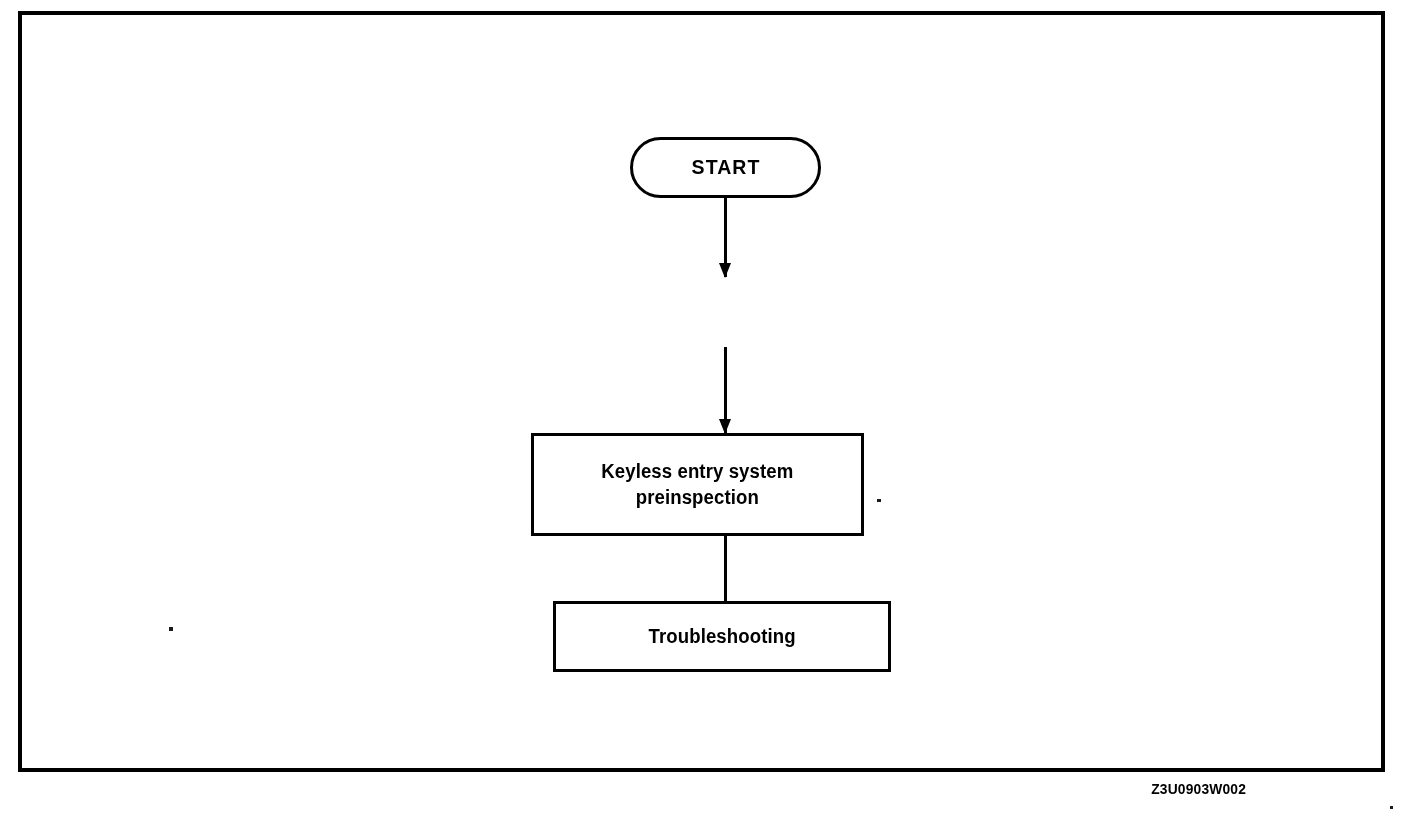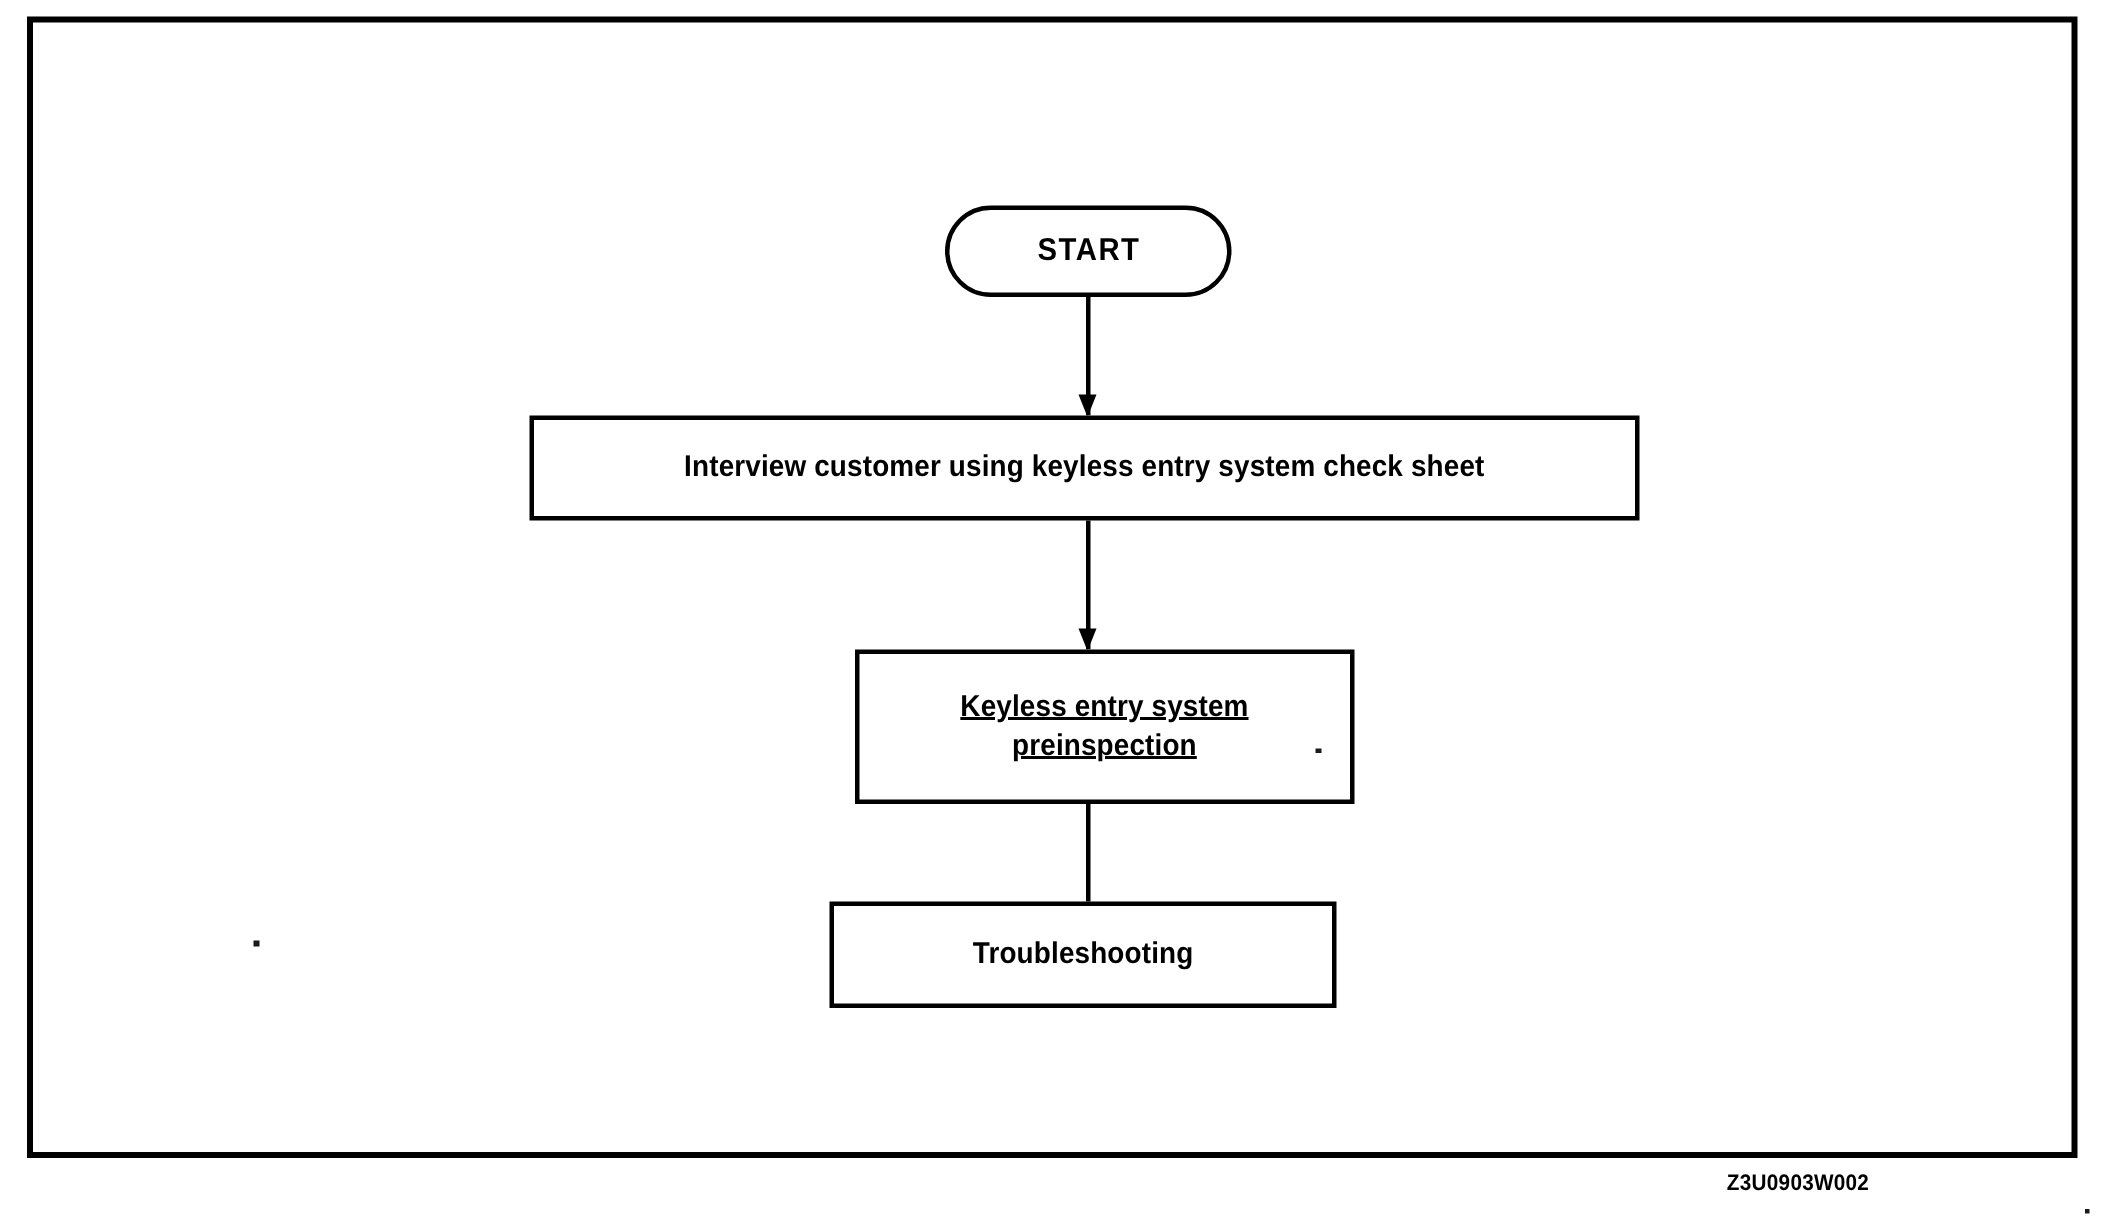--- a/index.html
+++ b/index.html
@@ -76,25 +76,24 @@
     top: 262px;
     width: 740px;
     height: 70px;
   }
   .process-1 .node-label {
     font-size: 20px;
   }
 
   
   .process-2 {
-    left: 548px;
+    left: 509px;
     top: 418px;
     width: 333px;
     height: 103px;
-    text-decoration: underline;
   }
   .process-2 .node-label {
     font-size: 20px;
   }
 
   
   .process-3 {
     left: 531px;
     top: 586px;
     width: 338px;
@@ -164,23 +163,20 @@
 
     <div class="node terminator">
       <span class="node-label">START</span>
     </div>
 
     <div class="connector conn-1">
       <div class="stem"></div>
       <div class="head"></div>
     </div>
 
-    <div class="node process-1">
-      <span class="node-label">Interview customer using keyless entry system check sheet</span>
-    </div>
 
     <div class="connector conn-2">
       <div class="stem"></div>
       <div class="head"></div>
     </div>
 
     <div class="node process-2">
       <span class="node-label">Keyless entry system
 preinspection</span>
     </div>

